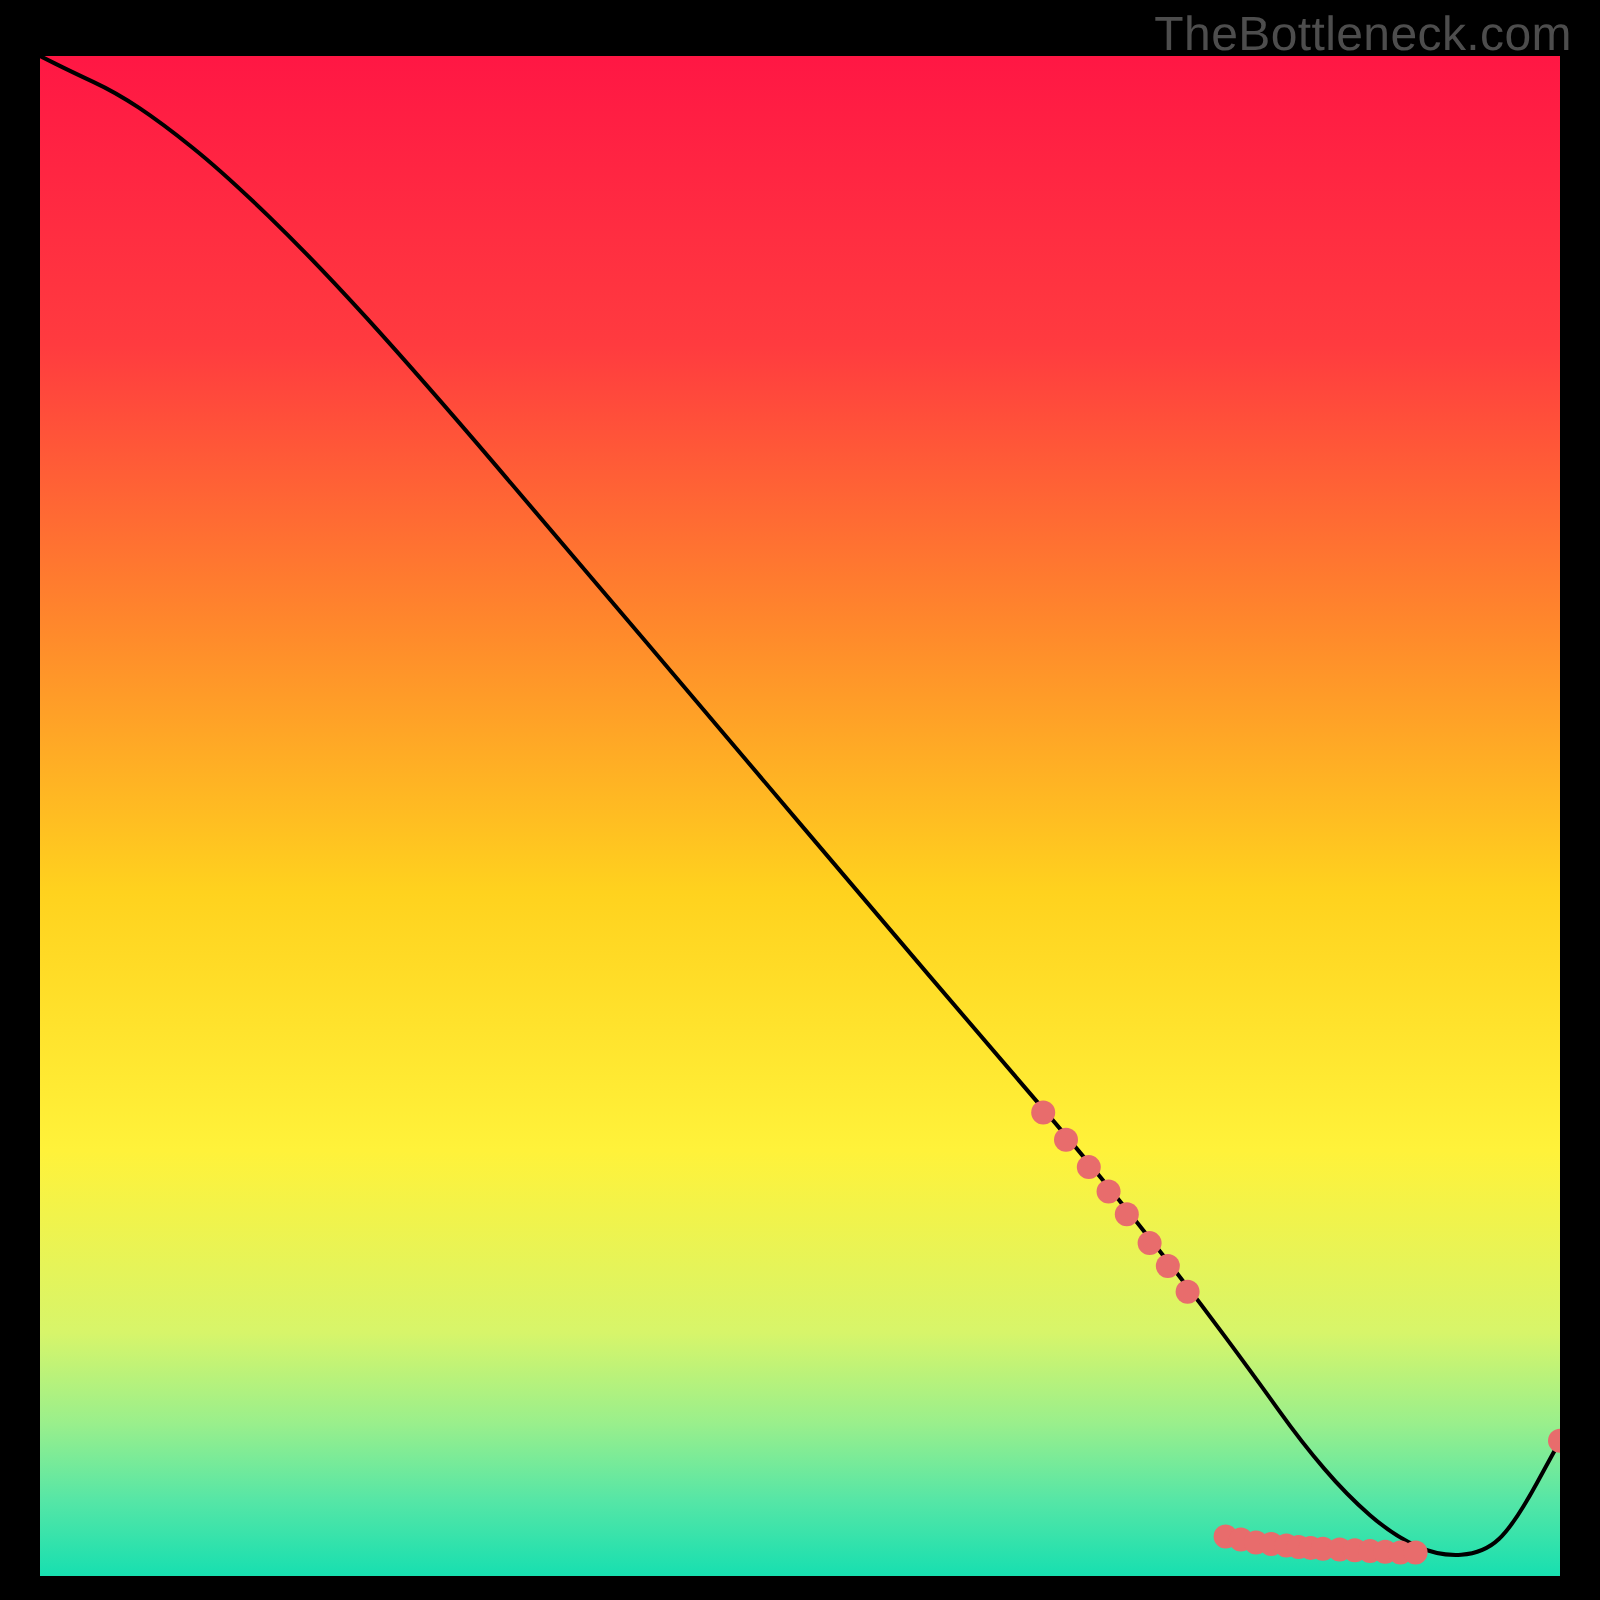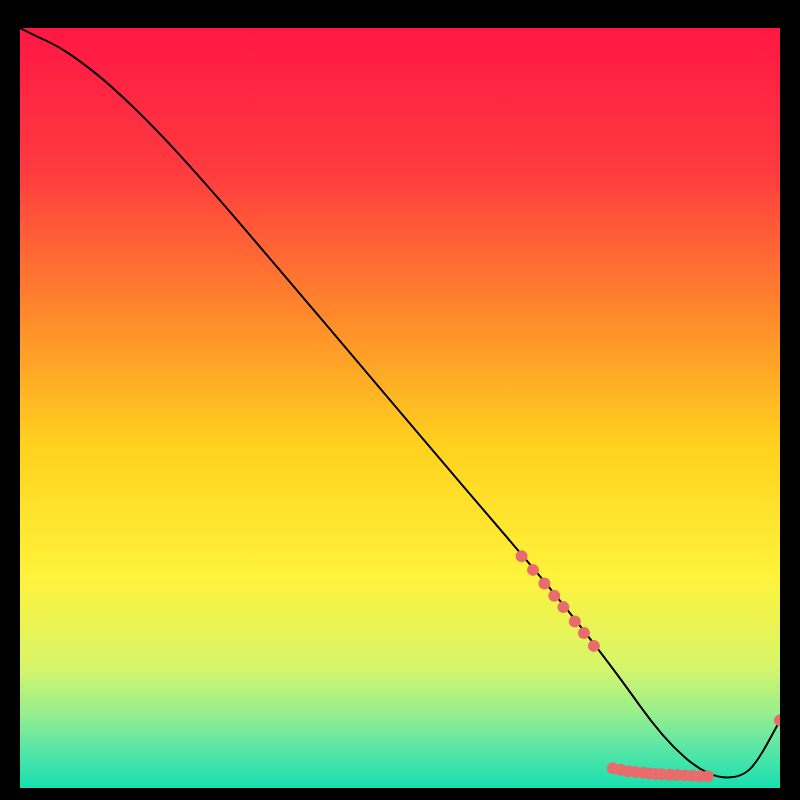--- a/index.html
+++ b/index.html
@@ -37,20 +37,21 @@
   .plot svg {
     display: block;
     width: 760px;
     height: 760px;
   }
 </style>
 </head>
 <body>
 
 <div class="stage">
+  <div class="watermark">TheBottleneck.com</div>
 
   <div class="plot">
     <svg id="chart-svg" viewBox="0 0 760 760" preserveAspectRatio="none">
       <defs>
         <linearGradient id="bg-grad" x1="0" y1="0" x2="0" y2="1">
             <stop offset="0%" stop-color="#ff1744"></stop>
             <stop offset="19%" stop-color="#ff3b3f"></stop>
             <stop offset="38%" stop-color="#ff8a2b"></stop>
             <stop offset="55.00000000000001%" stop-color="#ffd21e"></stop>
             <stop offset="72%" stop-color="#fff23a"></stop>

